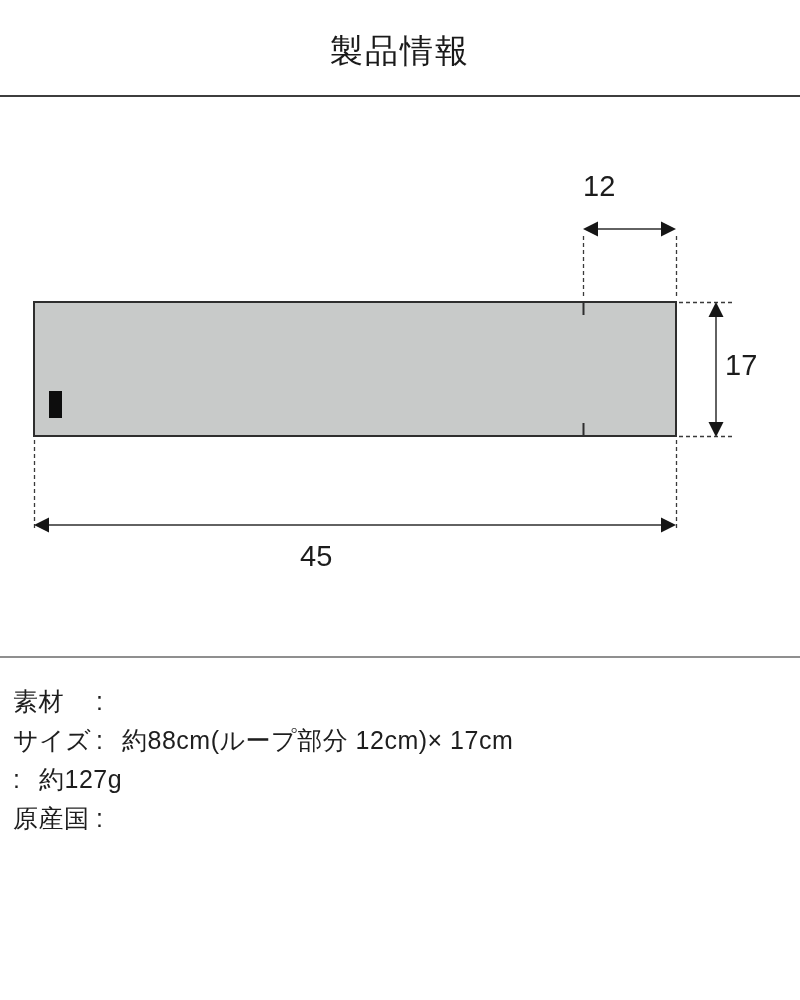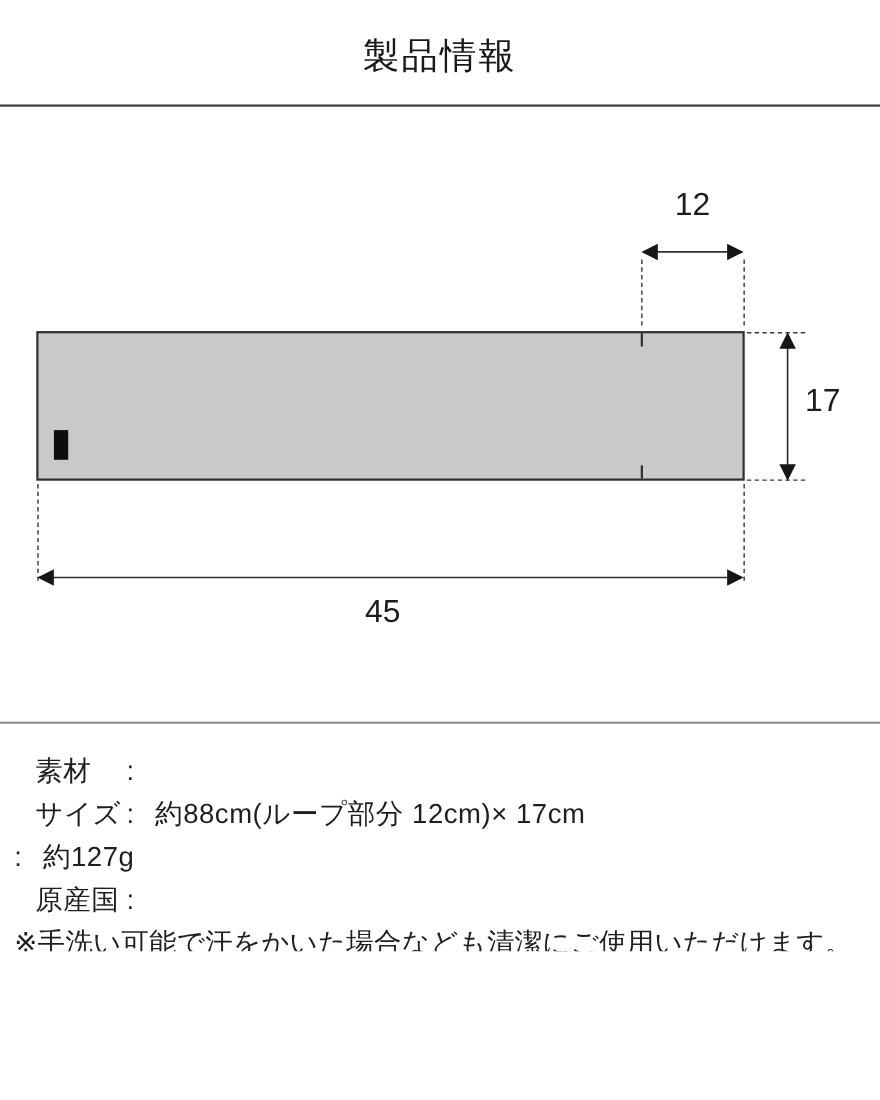--- a/index.html
+++ b/index.html
@@ -29,34 +29,34 @@
   .divider-top { top: 95px; background: #3d3d3d; }
   .divider-mid { top: 656px; background: #8f8f8f; }
 
   .diagram { position: absolute; top: 0; left: 0; width: 800px; height: 660px; }
   .diagram svg { position: absolute; top: 0; left: 0; }
   .dim-label {
     position: absolute;
     font-size: 29px;
     line-height: 33px;
     color: #1c1c1c;
-    text-align: center;
+    text-align: left;
   }
   .dim-loop   { top: 170px; left: 583px; width: 93px; }
   .dim-height { top: 349px; left: 725px; width: 46px; }
   .dim-length { top: 540px; left: 300px; width: 96px; }
 
   .specs {
     position: absolute;
     top: 682px;
     left: 13px;
     right: 10px;
   }
   .spec-row { display: flex; font-size: 25px; line-height: 39px; letter-spacing: 0.5px; }
-  .spec-label { display: inline-block; width: 83px; flex: none; margin-left: 19px; }
+  .spec-label { display: inline-block; width: 83px; flex: none; }
   .spec-colon { display: inline-block; width: 26px; flex: none; }
   .spec-colon.no-colon { width: 0; }
   .spec-value { flex: 1; white-space: nowrap; }
   .spec-note { font-size: 25px; line-height: 39px; letter-spacing: 0.2px; white-space: nowrap; }
 </style>
 </head>
 <body>
 
 <div class="page">
 
@@ -123,17 +123,16 @@
     <div class="spec-row">
       <span class="spec-colon">:</span>
       <span class="spec-value">約127g</span>
     </div>
 
     <div class="spec-row">
       <span class="spec-label">原産国</span>
       <span class="spec-colon">:</span>
     </div>
 
-    <div class="spec-note">※手洗い可能で汗をかいた場合なども清潔にご使用いただけます。</div>
 
   </div>
 
 </div>
 
 </body></html>

